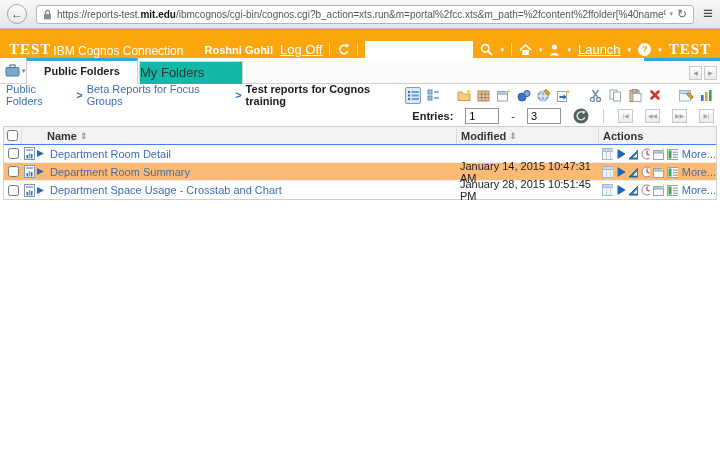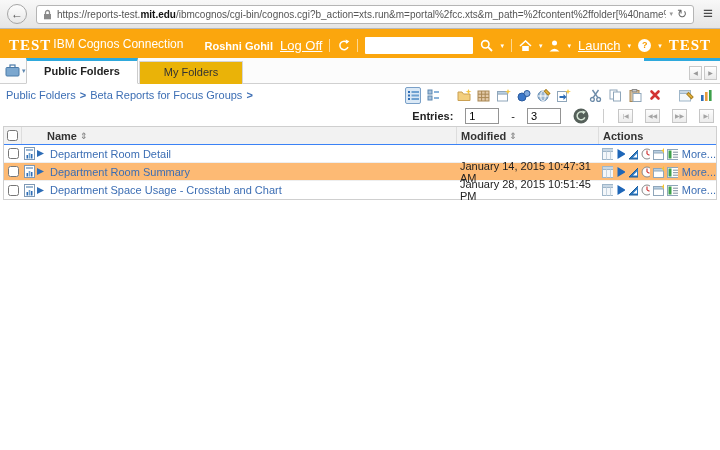--- a/index.html
+++ b/index.html
@@ -10,37 +10,37 @@
   .browser{position:absolute;top:0;left:0;width:720px;height:29px;background:linear-gradient(#f8f8f8,#e5e5e5);border-bottom:1px solid #b9b9b9;display:flex;align-items:center;padding:0 7px}
   .back-btn{width:20px;height:20px;border:1px solid #a6a6a6;border-radius:50%;background:linear-gradient(#fdfdfd,#e8e8e8);color:#555;font-size:12px;line-height:18px;text-align:center;flex:0 0 auto}
   .url-bar{flex:1;height:19px;background:#fff;border:1px solid #b5b5b5;border-radius:3px;margin:0 9px;display:flex;align-items:center;padding:0 6px;overflow:hidden;white-space:nowrap}
   .url-text{font-size:10px;color:#555;margin-left:5px;white-space:nowrap;overflow:hidden;flex:1}
   .url-domain{font-weight:bold;color:#111}
   .url-dd{font-size:7px;color:#999;margin:0 4px}
   .url-reload{font-size:12px;color:#666}
   .menu-btn{font-size:17px;color:#4a4a4a;font-weight:bold;line-height:20px}
 
   
-  .cognos{position:absolute;top:29px;left:0;width:720px;height:29px;background:#fba60d;display:flex;align-items:flex-start;padding:8px 9px;color:#fff}
+  .cognos{position:absolute;top:29px;left:0;width:720px;height:29px;background:#fba60d;display:flex;align-items:flex-end;padding:0 9px;color:#fff}
   .env{font-family:"Liberation Serif",serif;font-weight:bold;font-size:15px;letter-spacing:1px}
   .cc-title{font-size:12px;margin-left:2px}
   .hdr-right{margin-left:auto;display:flex;align-items:center;gap:7px}
   .hdr-user{font-size:11px;font-weight:bold}
   .hdr-link{font-size:13px;text-decoration:underline;color:#fff}
   .hdr-sep{border-left:1px solid rgba(255,255,255,.55);height:13px}
   .hdr-search{width:108px;height:17px;border:none;border-radius:1px;padding:0 3px;font-size:11px}
   .dd{font-size:7px;color:#fff}
   .help-circ{width:13px;height:13px;border-radius:50%;background:#fff;color:#f79a00;font-size:9px;font-weight:bold;text-align:center;line-height:13px}
 
   
   .tabstrip{position:absolute;top:58px;left:0;width:720px;height:26px;background:#fcfcfc;border-bottom:1px solid #d0d0d0}
   .tab-menu{position:absolute;left:5px;top:6px;display:flex;align-items:center;gap:1px}
   .tab-menu .dd{color:#5d87b0}
   .tab-active{position:absolute;left:26px;top:0;width:112px;height:26px;background:#fff;border:1px solid #ccc;border-top:3px solid #2fa9dc;border-bottom:1px solid #fff;text-align:center;font-size:11px;font-weight:bold;color:#222;line-height:21px}
-  .tab-inactive{position:absolute;left:139px;top:3px;width:104px;height:23px;background:#eab308;border:1px solid #d5d5d5;border-bottom:none;text-align:center;font-size:11px;color:#333;line-height:21px}
+  .tab-inactive{position:absolute;left:139px;top:3px;width:104px;height:23px;background:#14b8a6;border:1px solid #d5d5d5;border-bottom:none;text-align:left;font-size:13px;color:#333;line-height:21px}
   .tab-blue-rt{position:absolute;right:0;top:0;width:76px;height:3px;background:#2fa9dc}
   .tab-pagers{position:absolute;right:3px;top:8px;display:flex;gap:2px}
   .tab-pg{width:13px;height:14px;border:1px solid #c9c9c9;background:linear-gradient(#fff,#eaeaea);color:#9a9a9a;font-size:6px;text-align:center;line-height:13px}
 
   
   .crumbrow{position:absolute;top:84px;left:0;width:720px;height:22px;display:flex;align-items:center;padding:0 6px}
   .crumb{font-size:11px;color:#3c6eb4}
   .crumb-sep{color:#3c6eb4;margin:0 4px;font-size:11px;font-weight:bold}
   .crumb-cur{font-weight:bold;color:#1a1a1a;font-size:11px}
   .tools{margin-left:auto;display:flex;align-items:center;gap:4px}
@@ -144,20 +144,21 @@
     <div class="tab-pg">◀</div>
     <div class="tab-pg">▶</div>
   </div>
 </div>
 
 <div class="crumbrow">
   <span class="crumb">Public Folders</span>
   <span class="crumb-sep">&gt;</span>
   <span class="crumb">Beta Reports for Focus Groups</span>
   <span class="crumb-sep">&gt;</span>
+  <span class="crumb-cur">Test reports for Cognos training</span>
 
   <div class="tools">
     <span class="tool tool-sel">
       <svg width="13" height="13">
           <rect x="1" y="2" width="2" height="2" fill="#2e6db6"></rect>
           <rect x="4.5" y="2" width="7.5" height="2" fill="#6fa1d0"></rect>
           <rect x="1" y="5.5" width="2" height="2" fill="#2e6db6"></rect>
           <rect x="4.5" y="5.5" width="7.5" height="2" fill="#6fa1d0"></rect>
           <rect x="1" y="9" width="2" height="2" fill="#2e6db6"></rect>
           <rect x="4.5" y="9" width="7.5" height="2" fill="#6fa1d0"></rect>

